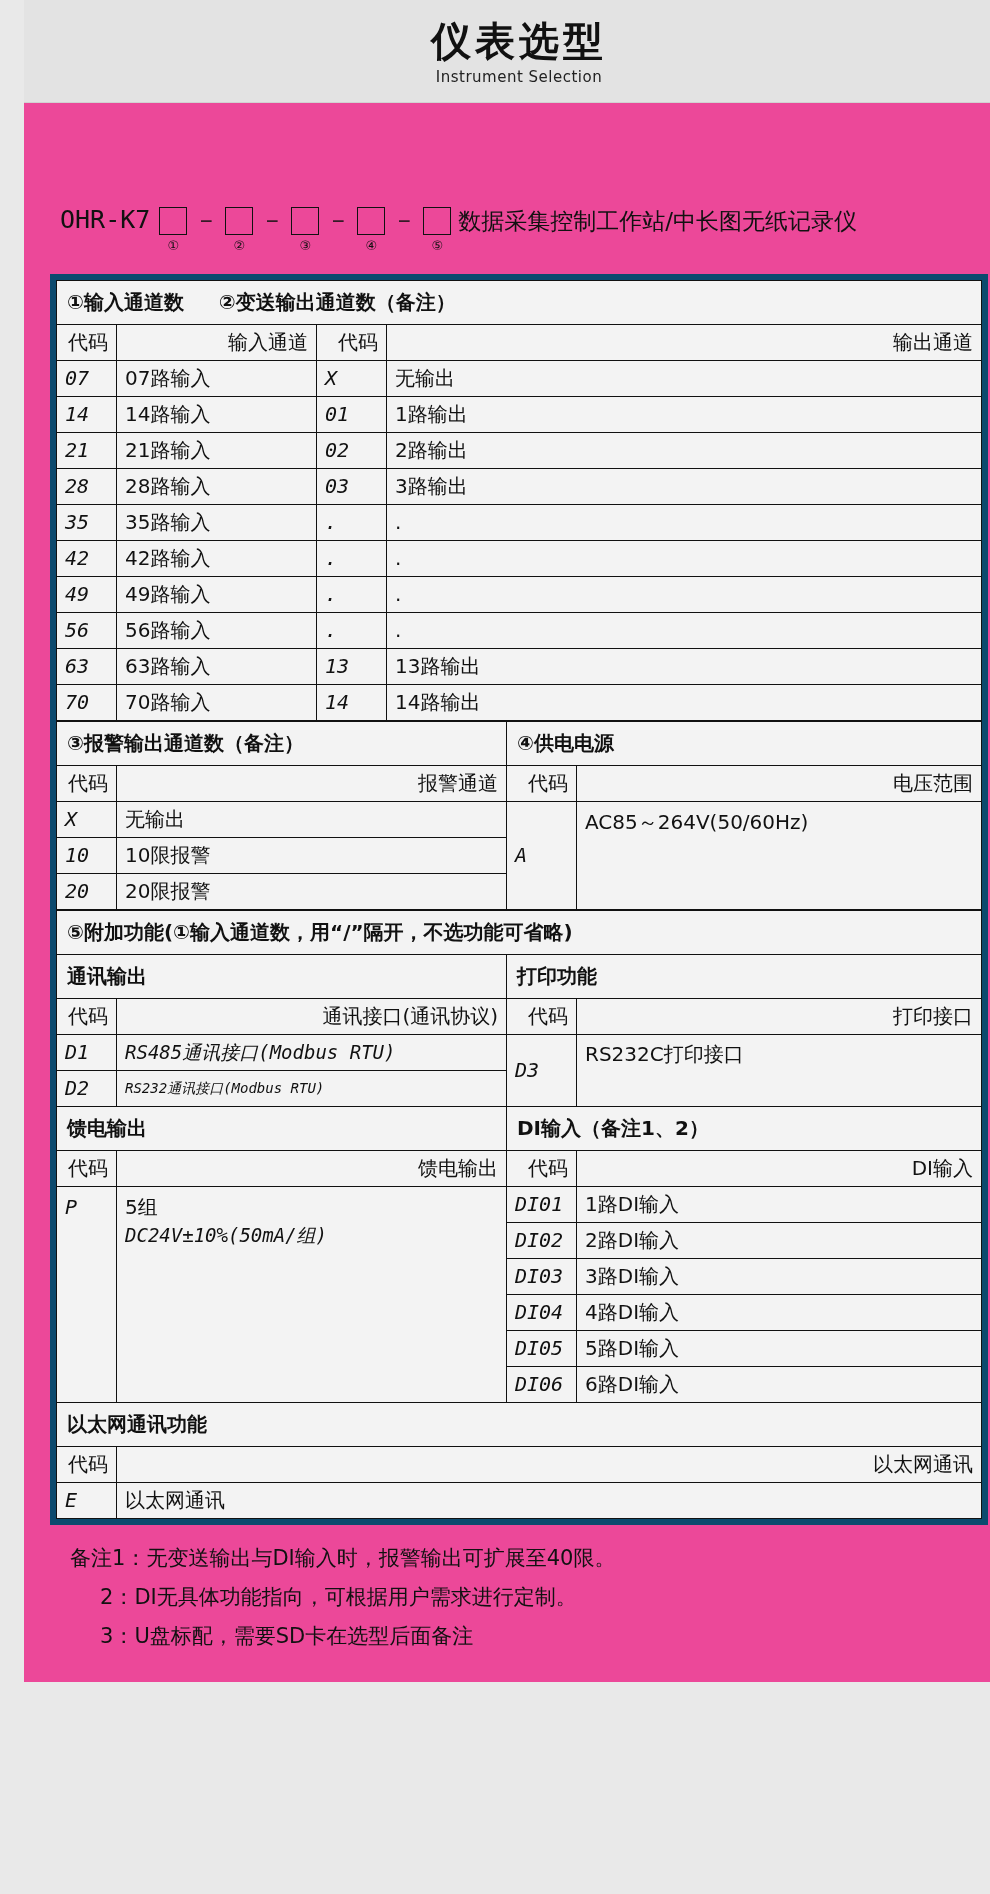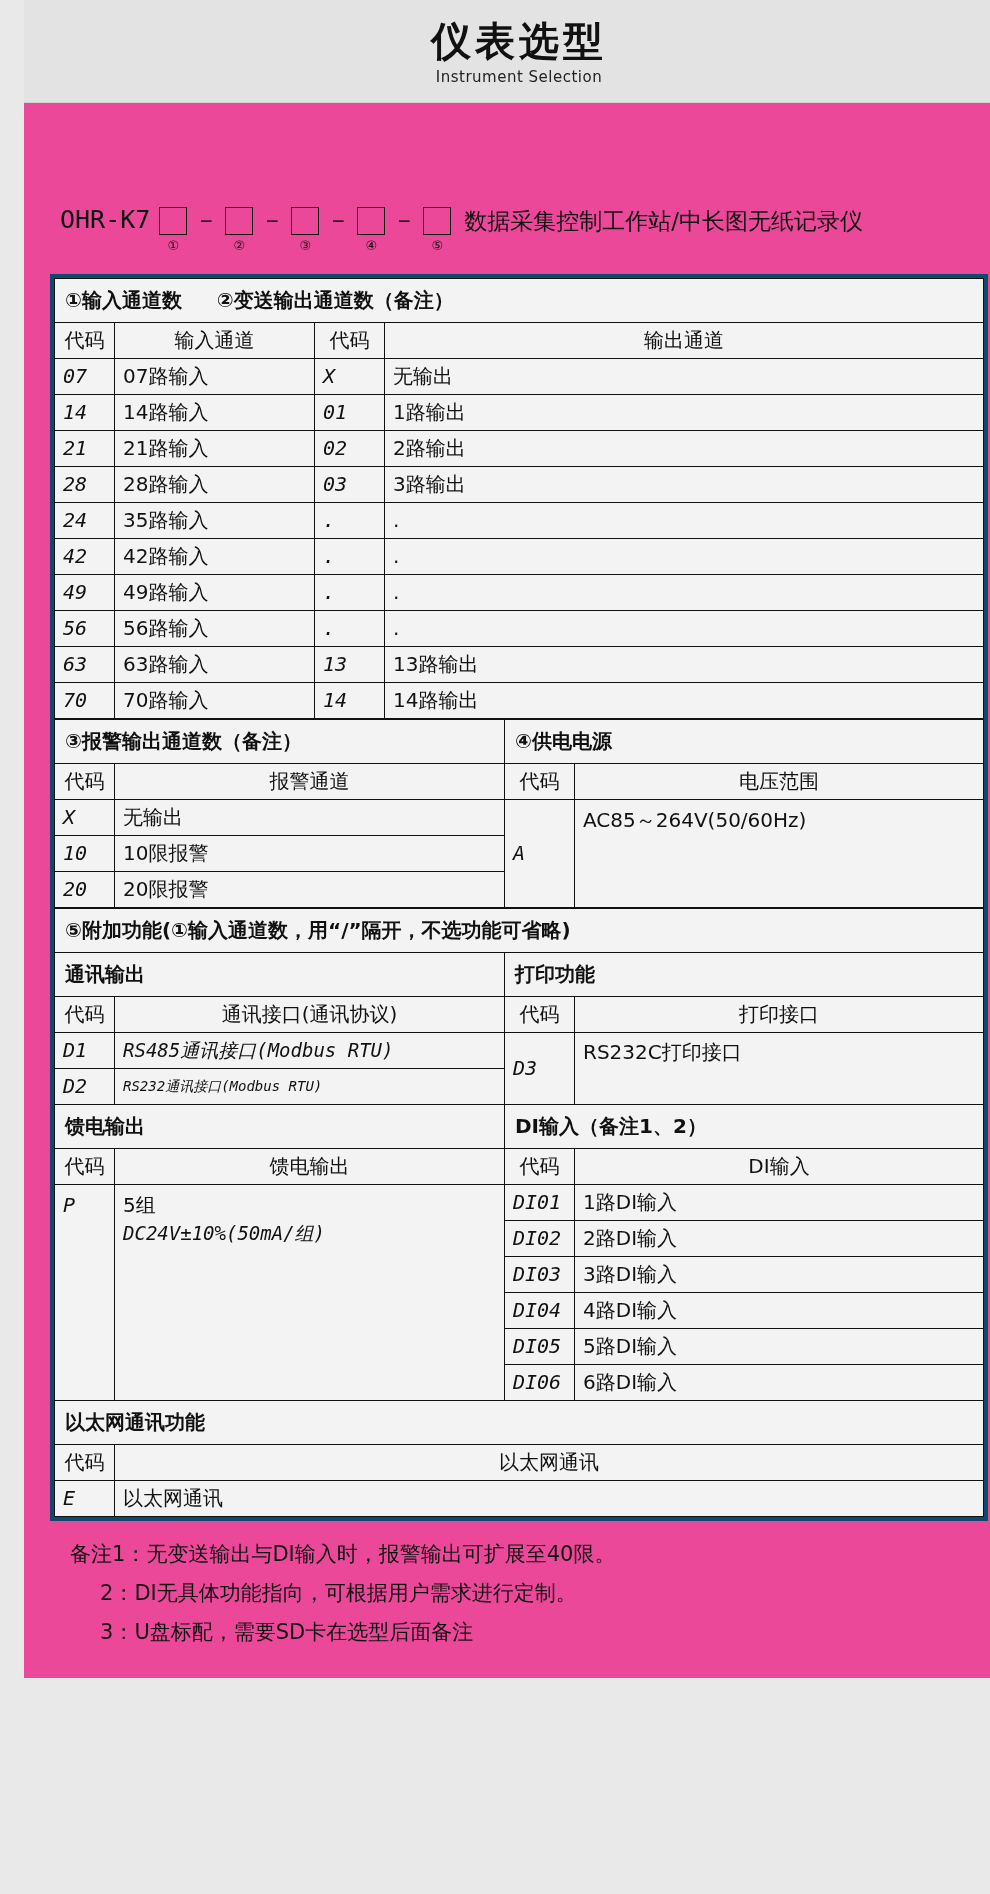--- a/index.html
+++ b/index.html
@@ -72,28 +72,28 @@
   }
   .dash{
     font-family:"DejaVu Sans Mono","Liberation Mono",monospace;
     font-size:24px;
     line-height:34px;
     padding:0 4px;
   }
   .model-suffix{
     font-size:23px;
     line-height:36px;
-    margin-left:10px;
+    margin-left:4px;
     letter-spacing:0px;
   }
 
   
   .table-wrap{
     margin:22px 26px 0 26px;
-    border:4px solid #0c4a6e;
+    border:6px solid #0c4a6e;
     background:#f3f3f3;
   }
   table.t{
     width:100%;
     border-collapse:collapse;
     table-layout:fixed;
   }
   table.t td,table.t th{
     border:1.5px solid #111;
     padding:3px 8px;
@@ -103,21 +103,21 @@
     background:#f3f3f3;
   }
   .sec-title{
     font-size:23px;
     font-weight:bold;
     padding:7px 10px !important;
     text-align:left;
   }
   .hdr{
     font-size:20px;
-    text-align:center;
+    text-align:right;
   }
   .c{}
   .mono{font-family:"DejaVu Sans Mono","Liberation Mono",monospace;font-style:italic;}
   .dotrow{letter-spacing:0;}
 
   
   .notes{
     margin:14px 30px 0 46px;
     font-size:21px;
     line-height:1.85;
@@ -214,21 +214,21 @@
           <td class="c mono">02</td>
           <td>2路输出</td>
         </tr>
         <tr>
           <td class="c mono">28</td>
           <td>28路输入</td>
           <td class="c mono">03</td>
           <td>3路输出</td>
         </tr>
         <tr>
-          <td class="c mono">24</td>
+          <td class="c mono">35</td>
           <td>35路输入</td>
           <td class="c mono dotrow">.</td>
           <td class="dotrow">.</td>
         </tr>
         <tr>
           <td class="c mono">42</td>
           <td>42路输入</td>
           <td class="c mono dotrow">.</td>
           <td class="dotrow">.</td>
         </tr>

